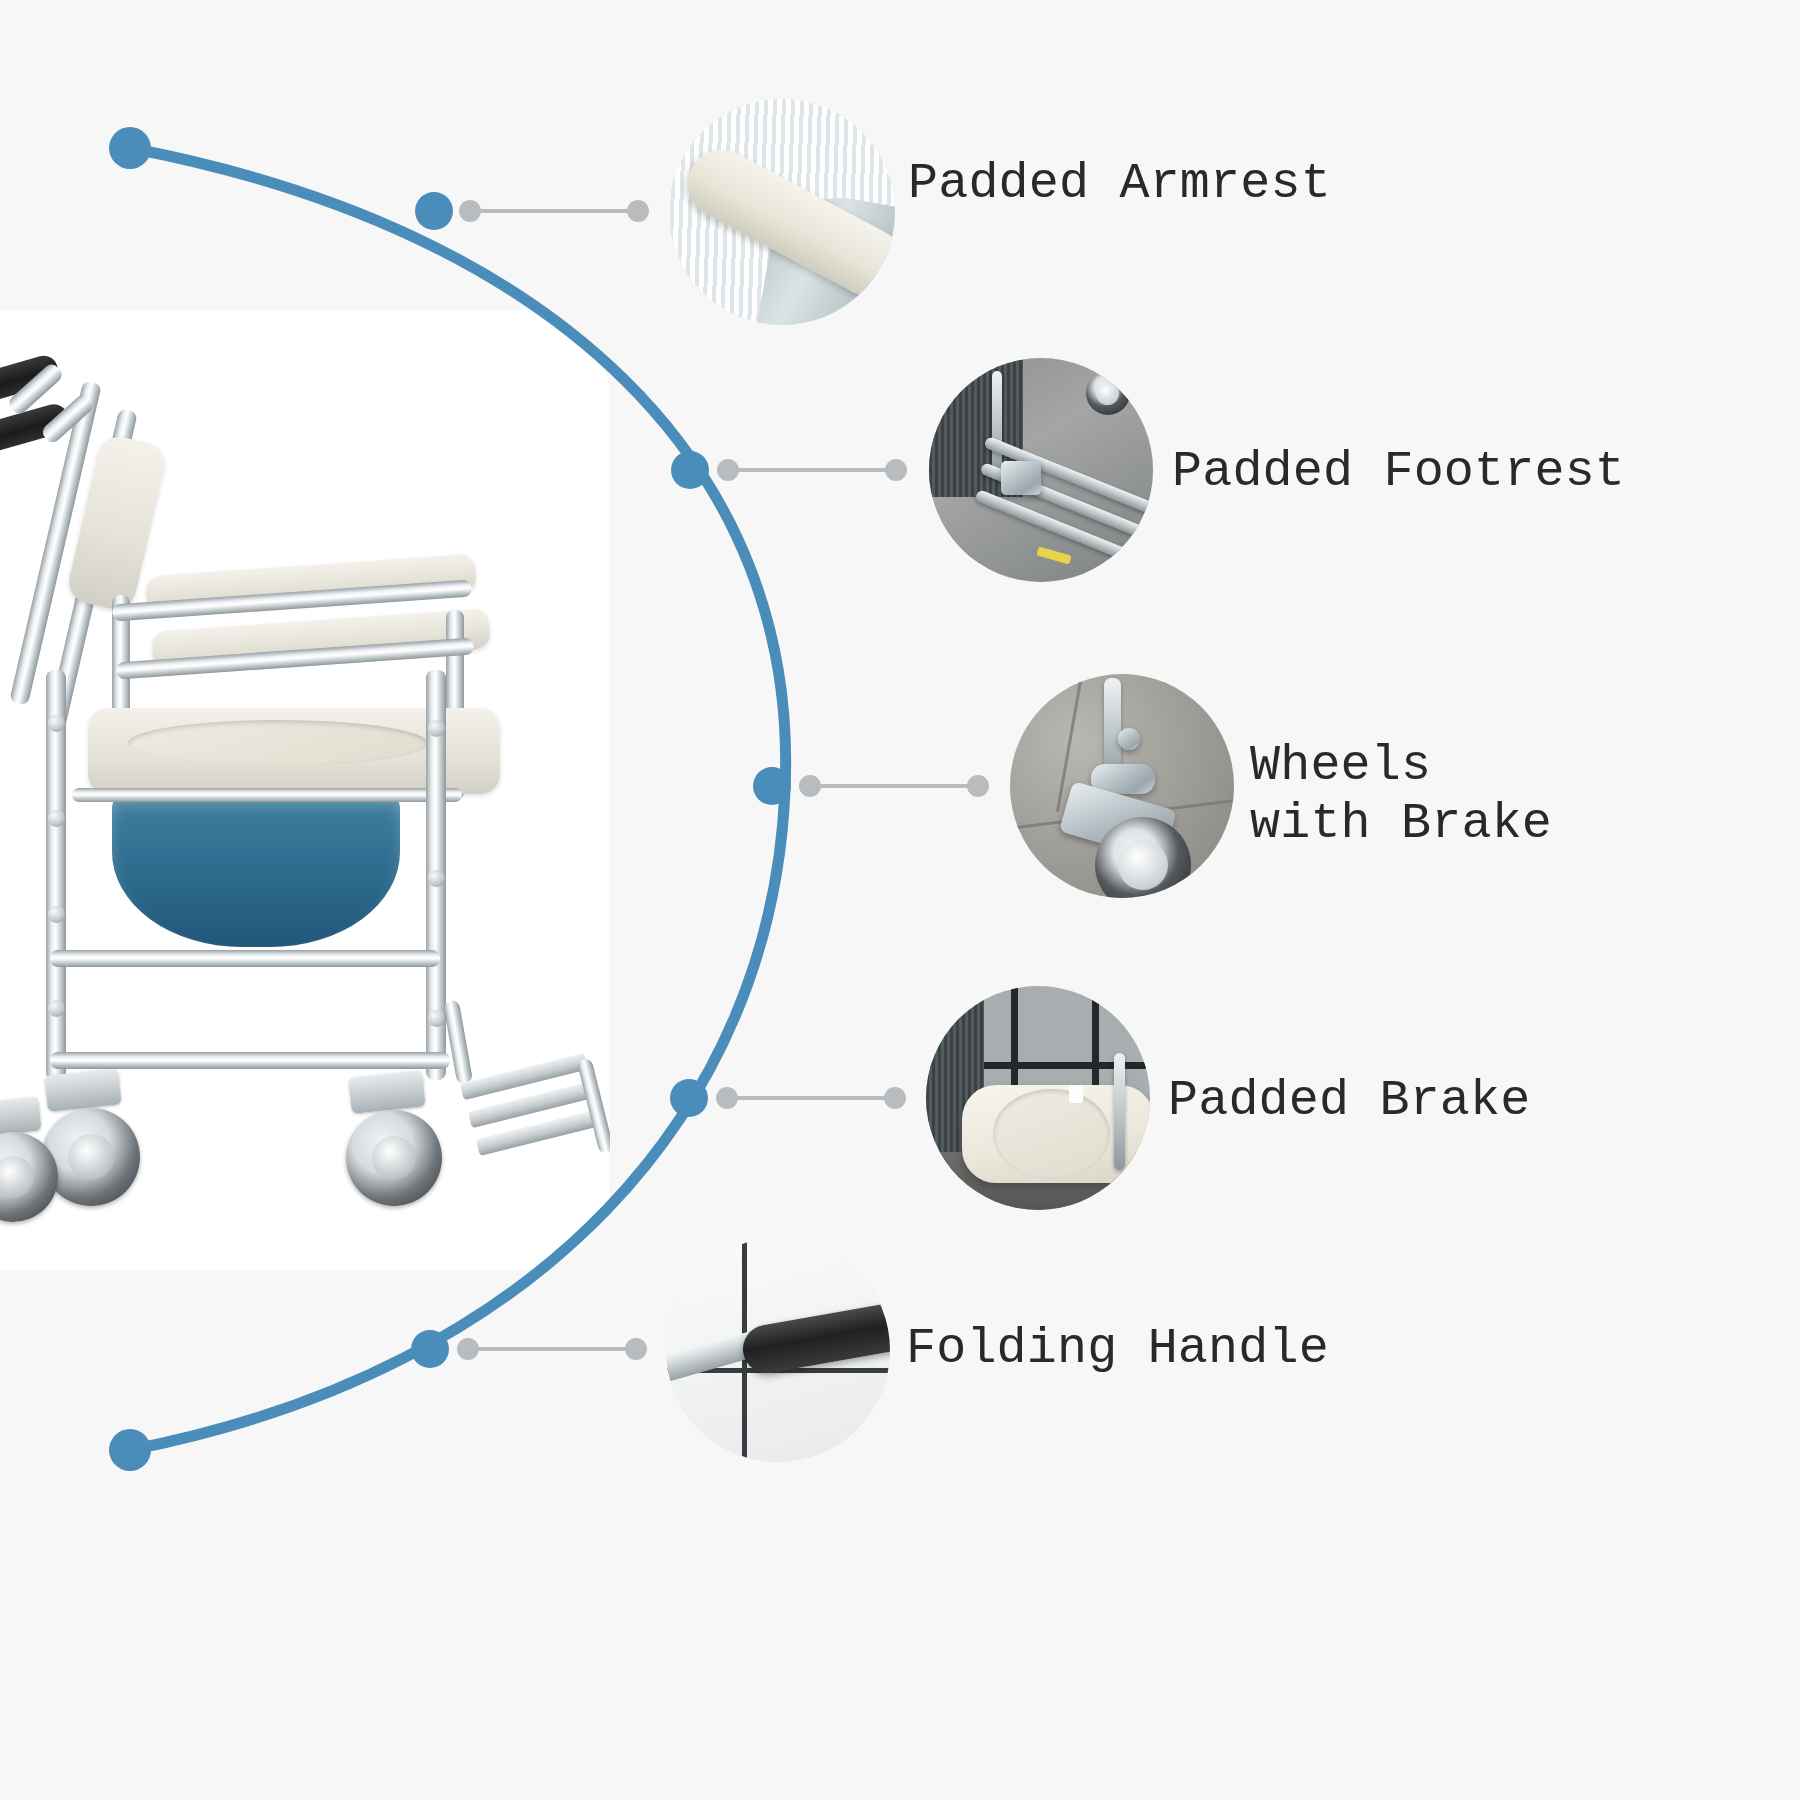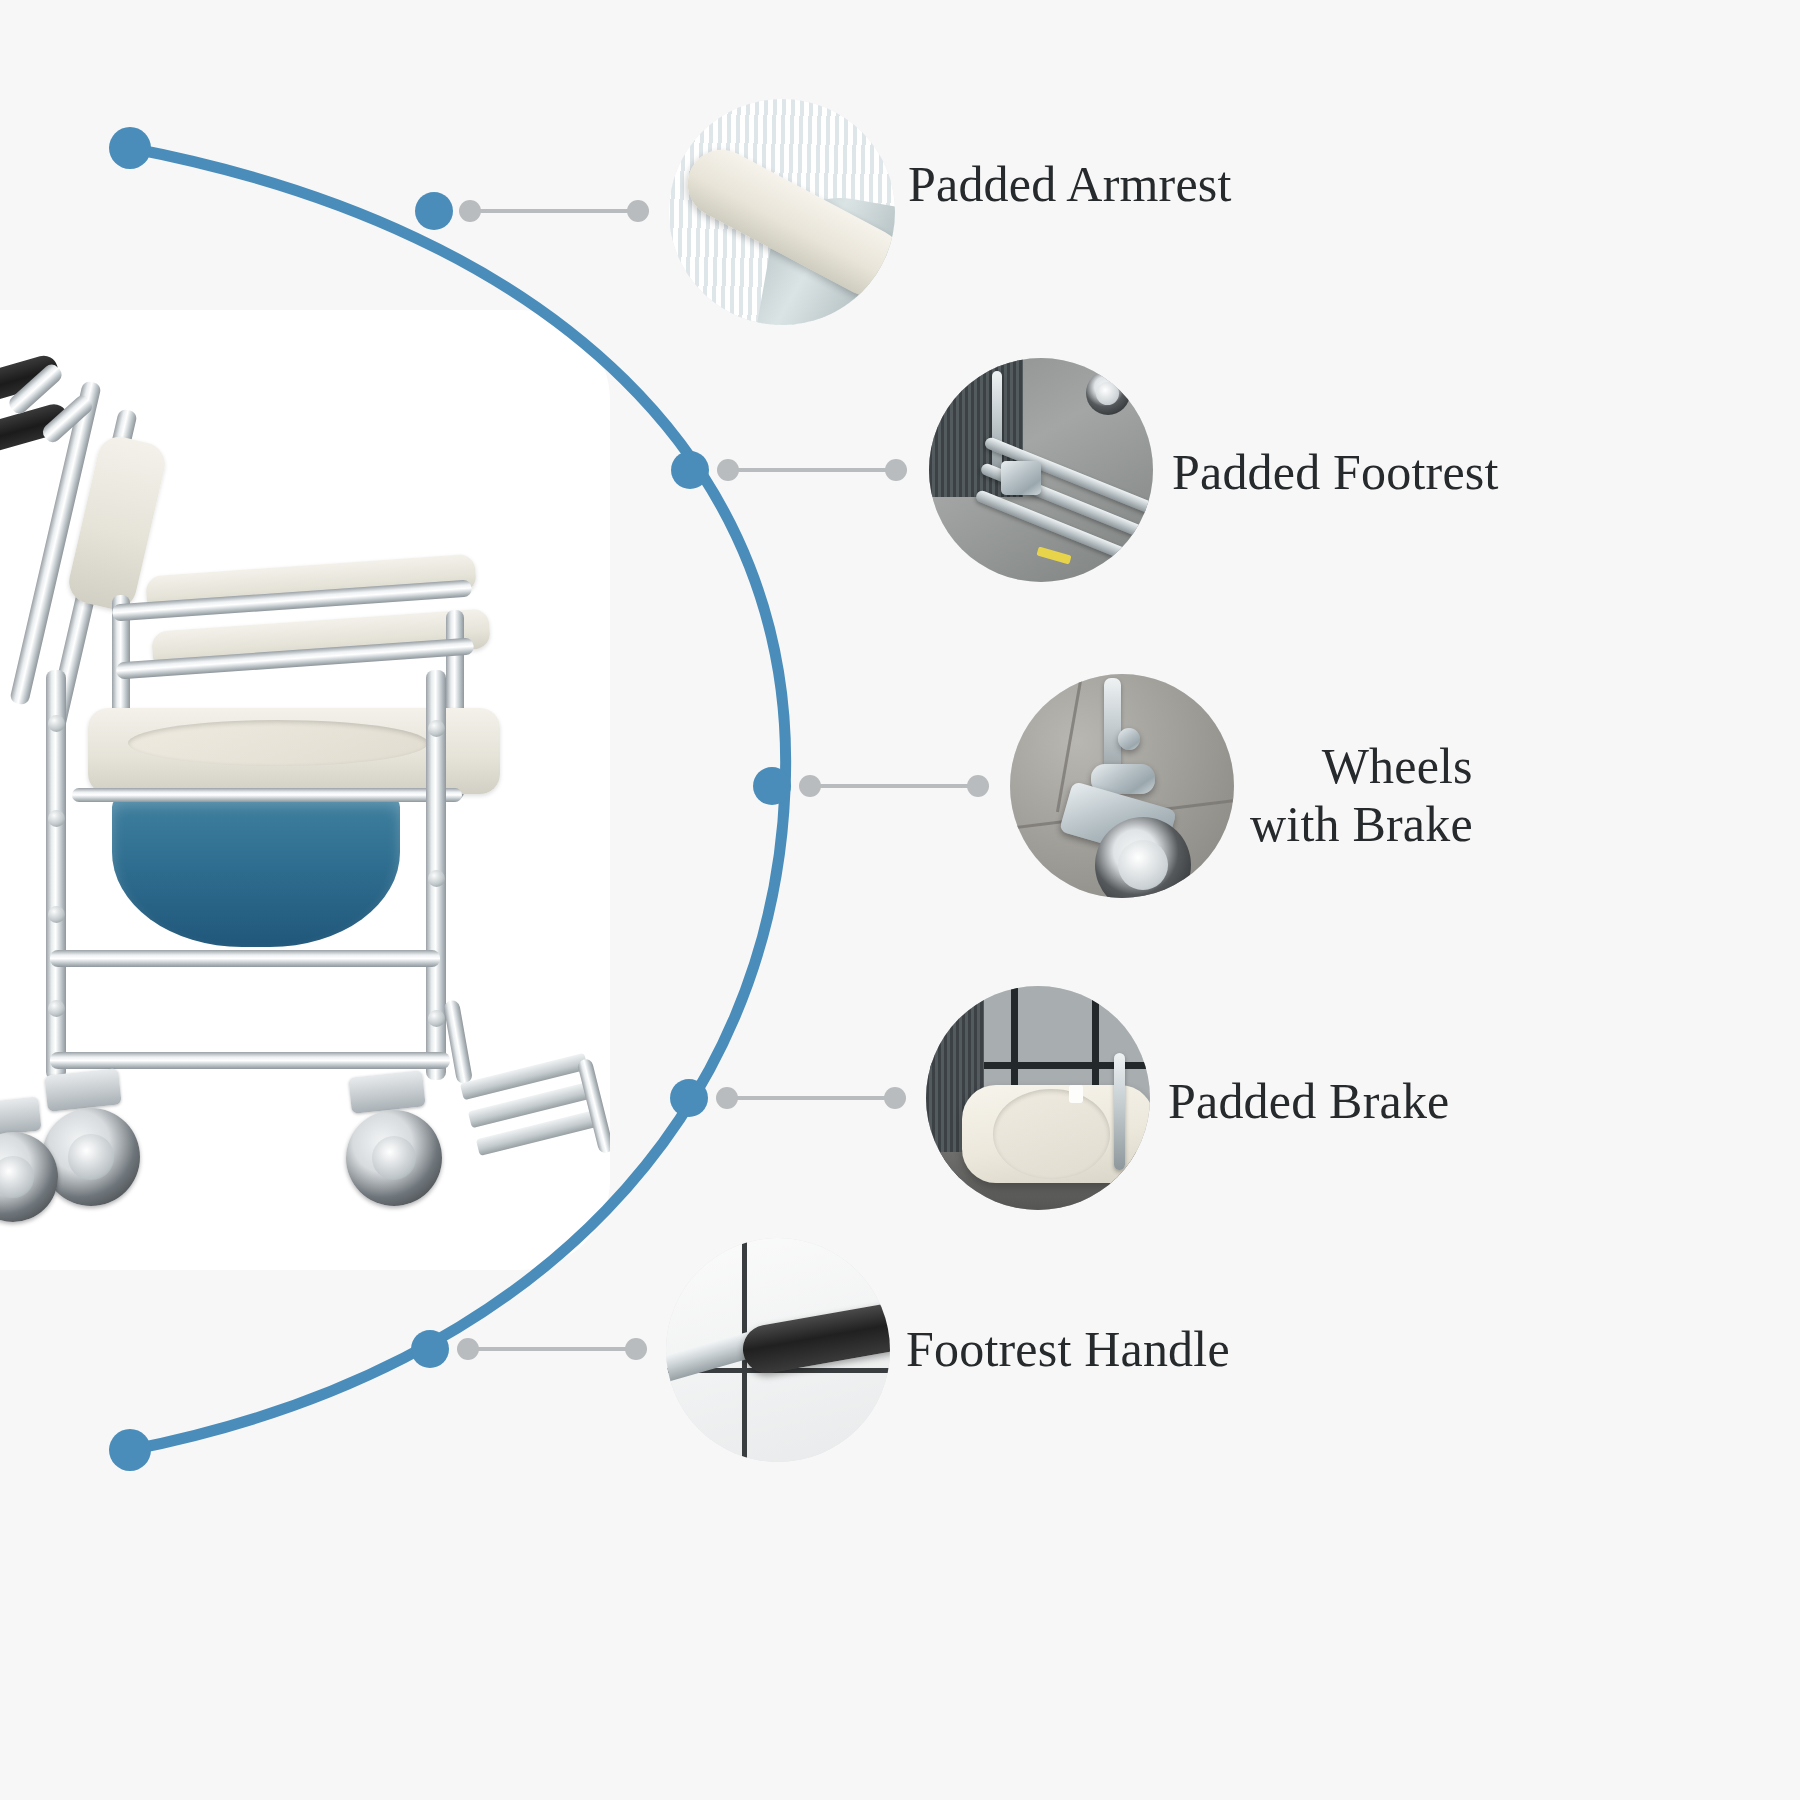--- a/index.html
+++ b/index.html
@@ -67,21 +67,21 @@
   .ph-seathole{position:absolute;border-radius:50%;background:linear-gradient(160deg,#efebe0,#e0dcd0);
      box-shadow:inset 0 2px 5px rgba(0,0,0,.16);}
 
   .ph-whitetile{position:absolute;inset:0;background:linear-gradient(165deg,#fbfbfb,#e8eaeb);}
   .ph-handlegrip{position:absolute;background:linear-gradient(180deg,#4a4a4a 0%,#202020 45%,#3a3a3a 100%);
      border-radius:26px;box-shadow:0 3px 7px rgba(0,0,0,.35);}
   .ph-handletube{position:absolute;background:linear-gradient(180deg,#f2f5f6,#c7ced2 48%,#97a0a4);border-radius:22px;}
 
   
   .callout-label{position:absolute;color:#262a2c;font-size:50px;font-weight:300;line-height:1.16;
-     letter-spacing:.2px;white-space:pre-line;font-family:Liberation Serif, serif;text-align:right;}
+     letter-spacing:.2px;white-space:pre-line;font-family:Liberation Mono, monospace;}
 </style>
 </head>
 <body>
 
 <div id="stage">
 
   <div class="product-panel">
     <div class="product-photo">
 
       <div class="grip" style="left:78px;top:60px;width:132px;height:30px;transform:rotate(-16deg);"></div>
@@ -217,15 +217,15 @@
   </div>
   <div class="callout-label" style="left:1168px;top:1072px;">Padded Brake</div>
 
   <div class="callout-circle" style="left:666px;top:1238px;width:224px;height:224px;">
     <div class="ph-whitetile"></div>
     <div class="ph-grout" style="left:34%;top:0;width:5px;height:100%;background:#3a3d3f;"></div>
     <div class="ph-grout" style="left:0;top:58%;width:100%;height:5px;background:#3a3d3f;"></div>
     <div class="ph-handletube" style="left:-6%;top:46%;width:58%;height:26px;transform:rotate(-16deg);"></div>
     <div class="ph-handlegrip" style="left:34%;top:34%;width:78%;height:48px;transform:rotate(-10deg);"></div>
   </div>
-  <div class="callout-label" style="left:906px;top:1320px;">Footrest Handle</div>
+  <div class="callout-label" style="left:906px;top:1320px;">Folding Handle</div>
 
 </div>
 
 </body></html>

